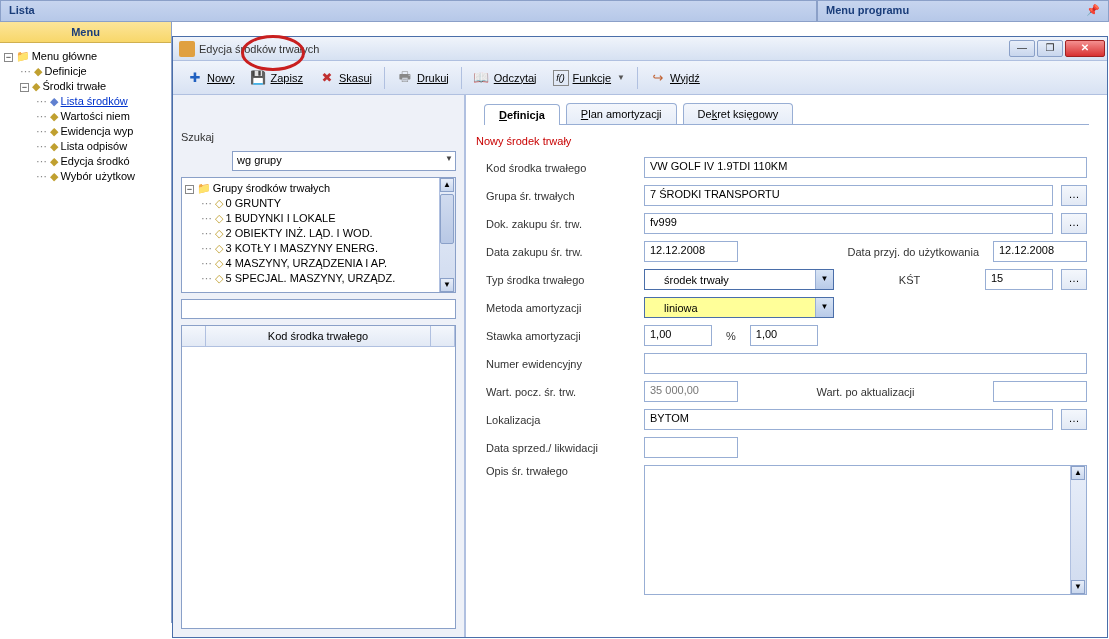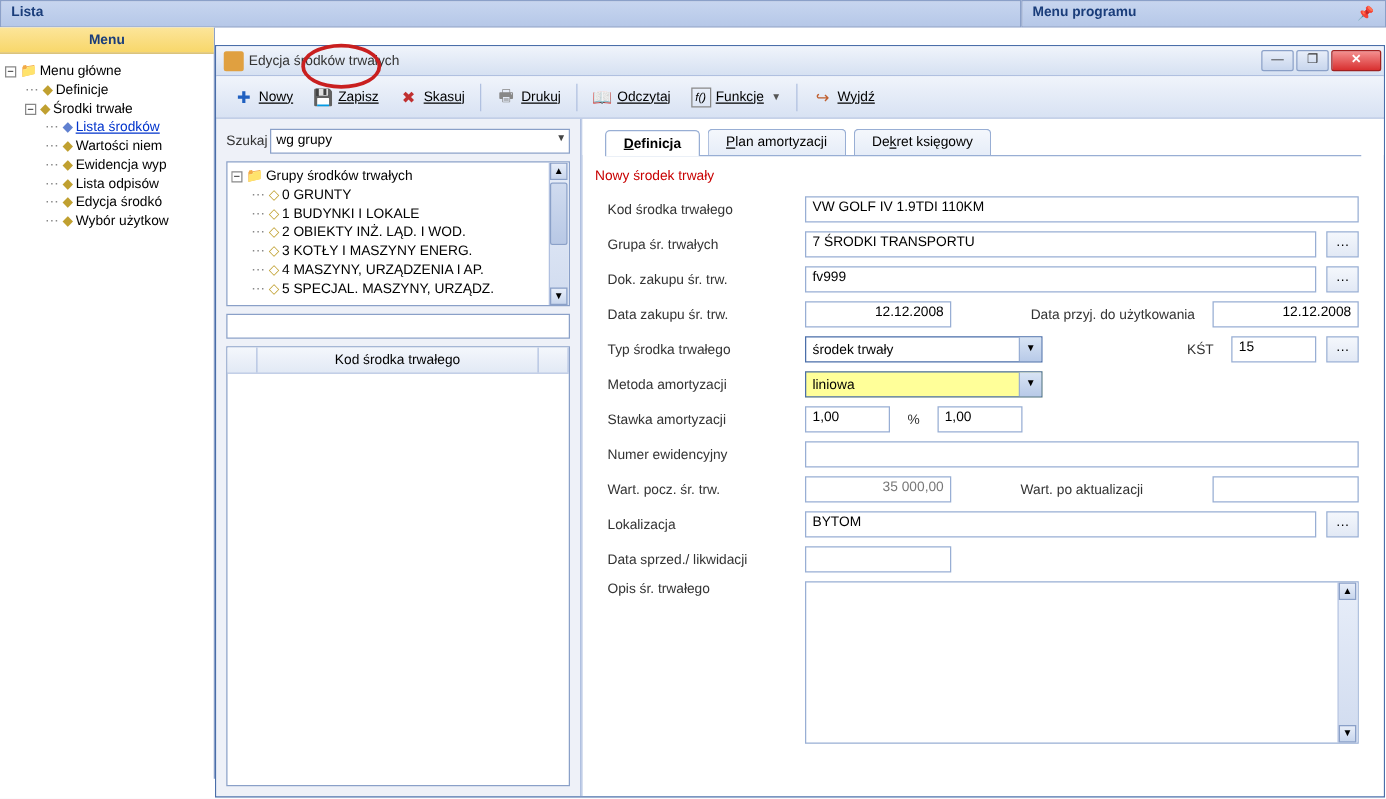--- a/index.html
+++ b/index.html
@@ -45,23 +45,23 @@
 .toolbar .sep { width: 1px; height: 22px; background: #b0c0e0; margin: 0 2px; }
 .dropdown-arrow { font-size: 8px; margin-left: 2px; color: #555; }
 
 .highlight-oval { position: absolute; left: 68px; top: -2px; width: 64px; height: 36px; border: 3px solid #c91f1f; border-radius: 50%; pointer-events: none; z-index: 10; }
 
 
 .modal-body { flex: 1; display: flex; overflow: hidden; }
 
 
 .search-panel { width: 292px; background: #eef1f8; border-right: 1px solid #b0c0e0; padding: 8px; display: flex; flex-direction: column; gap: 6px; }
-.search-row { display: flex; align-items: center; gap: 2px; }
+.search-row { display: flex; align-items: center; gap: 18px; }
 .search-row label { color: #333; }
-.combo, .text-input { border: 1px solid #8aa0c8; background: #fff; padding: 2px 4px; height: 20px; }
+.combo, .text-input { border: 1px solid #8aa0c8; background: #fff; padding: 2px 4px; height: 20px; margin-top: 48px; }
 .combo { flex: 1; position: relative; }
 .combo-arrow { position: absolute; right: 2px; top: 2px; font-size: 8px; color: #444; }
 
 .group-tree-box { border: 1px solid #8aa0c8; background: #fff; height: 116px; overflow: hidden; position: relative; }
 .group-tree { padding: 3px; }
 .scrollbar { position: absolute; right: 0; top: 0; width: 16px; height: 100%; background: linear-gradient(#e8eef9, #d0dbef); border-left: 1px solid #b0c0e0; }
 .scroll-thumb { position: absolute; right: 1px; top: 16px; width: 14px; height: 50px; background: linear-gradient(#d0dbef, #b8c8e5); border: 1px solid #8aa0c8; border-radius: 2px; }
 .scroll-btn { position: absolute; width: 14px; height: 14px; right: 1px; background: linear-gradient(#e8eef9, #c8d6ed); border: 1px solid #8aa0c8; text-align: center; line-height: 11px; font-size: 8px; }
 
 .filter-input { border: 1px solid #8aa0c8; background: #fff; height: 20px; }
@@ -79,26 +79,26 @@
 .tab.active { background: #fff; font-weight: bold; position: relative; top: 1px; }
 .tab .u { text-decoration: underline; }
 .tab-line { height: 1px; background: #98aed4; margin: 0 18px; }
 
 .form-title { text-align: left; color: #c80000; padding: 10px; }
 .form-rows { padding: 0 20px; display: flex; flex-direction: column; gap: 7px; }
 .form-row { display: flex; align-items: center; gap: 8px; }
 .form-label { width: 150px; color: #333; }
 .form-input { border: 1px solid #98aed4; background: #fff; padding: 2px 5px; height: 21px; }
 .form-input.flex { flex: 1; }
-.form-input.short { width: 117px; text-align: right; }
+.form-input.short { width: 94px; }
 .form-input.med { width: 68px; }
 .form-input.readonly { color: #777; }
 .ellipsis-btn { width: 26px; height: 21px; border: 1px solid #98aed4; background: linear-gradient(#f4f7fc, #e2e9f5); text-align: center; line-height: 17px; cursor: pointer; }
 .inline-label { color: #333; padding: 0 6px; }
-.combo-field { border: 1px solid #4a6ea9; background: #fff; padding: 2px 5px; height: 21px; flex: 1; position: relative; display: flex; align-items: center; }
+.combo-field { border: 1px solid #4a6ea9; background: #fff; padding: 2px 19px; height: 21px; flex: 1; position: relative; display: flex; align-items: center; }
 .combo-field .cf-arrow { position: absolute; right: 0; top: 0; width: 18px; height: 100%; background: linear-gradient(#d8e4f4, #b8cae8); border-left: 1px solid #98aed4; text-align: center; line-height: 18px; font-size: 8px; }
 .combo-field.yellow { background: #ffff99; }
 .combo-field.narrow { flex: none; width: 190px; }
 
 .textarea-box { border: 1px solid #98aed4; background: #fff; flex: 1; height: 130px; position: relative; }
 .ta-scroll { position: absolute; right: 0; top: 0; width: 16px; height: 100%; background: linear-gradient(#e8eef9, #d0dbef); border-left: 1px solid #b0c0e0; }
 </style>
 </head>
 <body>
 
@@ -250,21 +250,21 @@
           <div class="form-input short">12.12.2008</div>
           <div class="inline-label" style="flex:1;text-align:right">Data przyj. do użytkowania</div>
           <div class="form-input short">12.12.2008</div>
         </div>
         <div class="form-row">
           <div class="form-label">Typ środka trwałego</div>
           <div class="combo-field narrow">
             <span>środek trwały</span>
             <span class="cf-arrow">▼</span>
           </div>
-          <div class="inline-label" style="flex:1;text-align:right">KŚT</div>
+          <div class="inline-label" style="flex:1;text-align:center">KŚT</div>
           <div class="form-input med">15</div>
           <div class="ellipsis-btn">…</div>
         </div>
         <div class="form-row">
           <div class="form-label">Metoda amortyzacji</div>
           <div class="combo-field yellow narrow">
             <span>liniowa</span>
             <span class="cf-arrow">▼</span>
           </div>
         </div>

